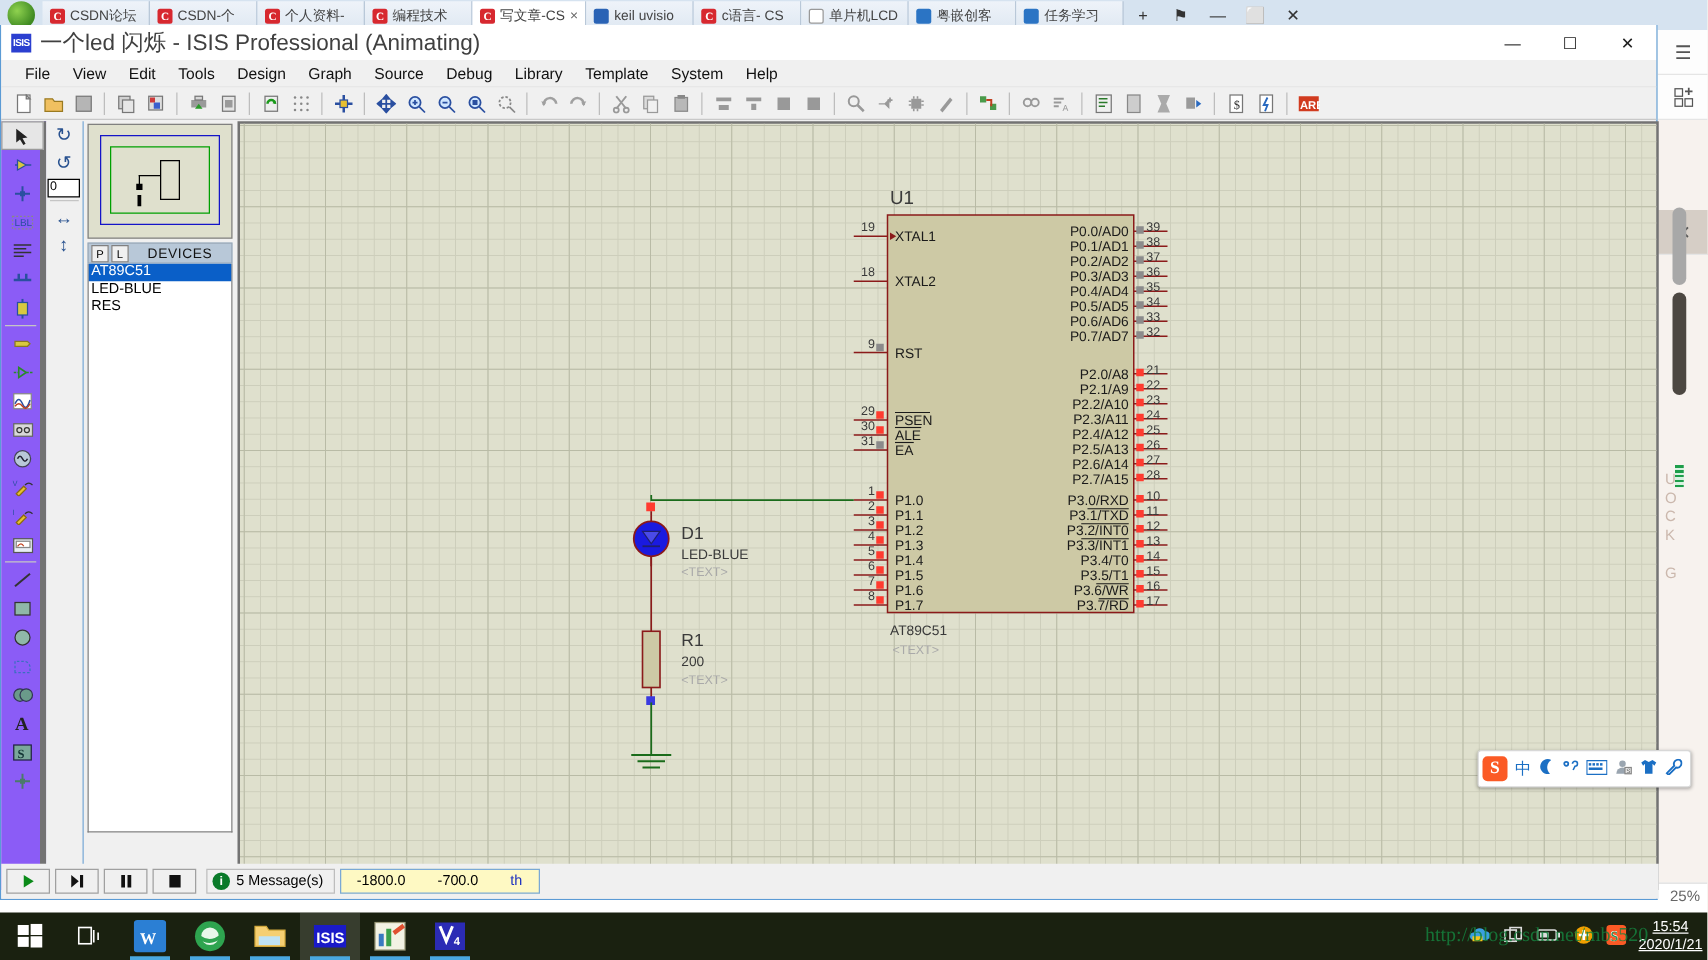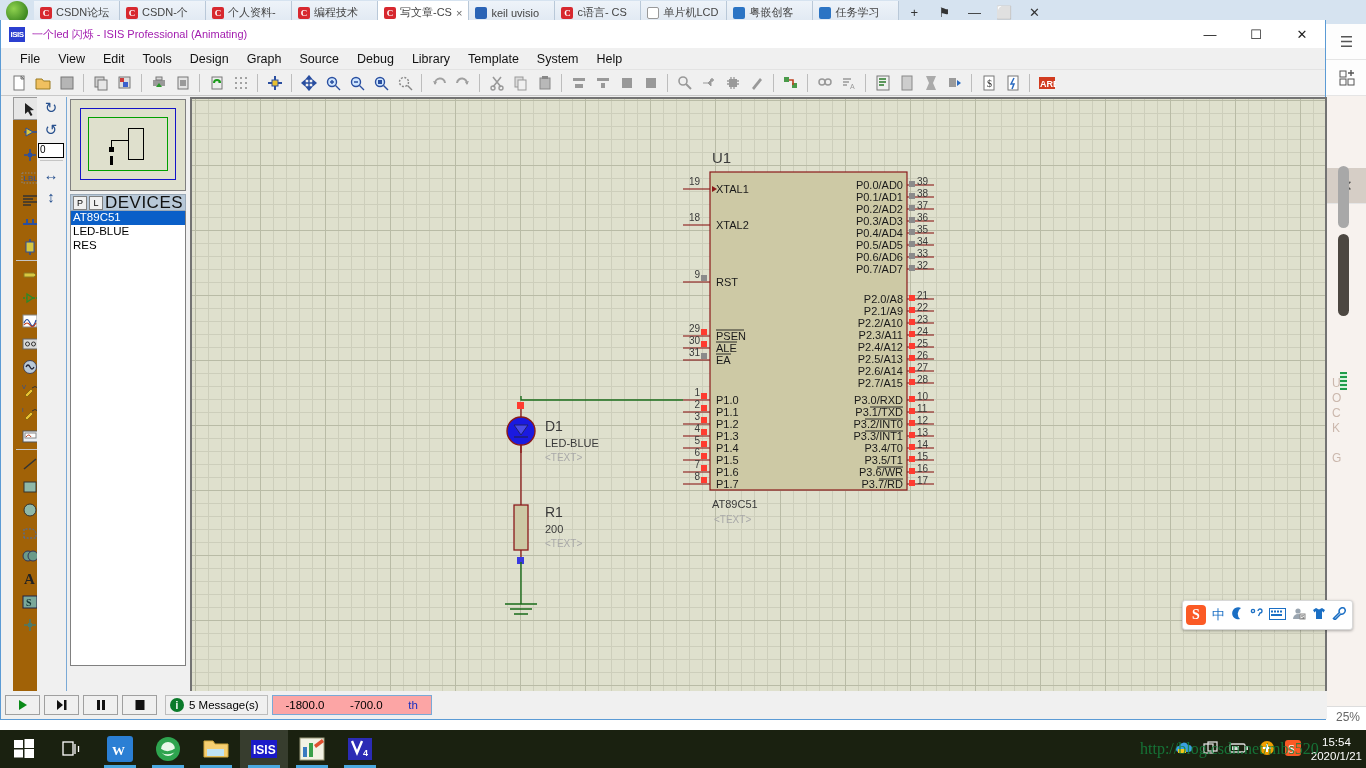--- a/index.html
+++ b/index.html
@@ -77,21 +77,21 @@
   }
   #isis-title{
     height:28px; background:#ffffff; display:flex; align-items:center;
     padding-left:8px; position:relative;
   }
   #isis-icon{
     width:16px;height:15px;background:#2b3fd0;color:#fff;font-size:8px;
     font-weight:bold;display:flex;align-items:center;justify-content:center;
     font-family:"Liberation Sans",sans-serif; letter-spacing:-0.5px; margin-right:7px;
   }
-  #isis-title-text{ font-size:11px; color:#a21caf; }
+  #isis-title-text{ font-size:18px; color:#404040; }
   #isis-winbtns{ position:absolute; right:0; top:0; display:flex; height:28px;}
   .isis-winbtn{ width:46px; height:28px; display:flex;align-items:center;justify-content:center;
     color:#222; font-size:13px;}
 
   #menubar{
     height:22px; background:#f0f0f0; display:flex; align-items:center;
     padding-left:10px; gap:0px; border-bottom:1px solid #e3e3e3;
   }
   .menu-item{ padding:2px 9px; font-size:12.5px; color:#111; }
 
@@ -102,22 +102,22 @@
   .tb-ico{
     width:23px;height:22px;display:flex;align-items:center;justify-content:center;
   }
   .tb-sep{ width:1px;height:18px;background:#bdbdbd;margin:0 4px;}
 
   
   #isis-body{ position:absolute; left:0; top:77px; width:1326px; height:615px; }
 
   
   #left-tools{
-    position:absolute;left:12px;top:0;width:36px;height:615px;background:#a16207;
-    border-right:3px solid #737373;
+    position:absolute;left:0;top:0;width:36px;height:615px;background:#8b5cf6;
+    border-right:5px solid #737373;
   }
   .lt{ width:34px;height:23px;display:flex;align-items:center;justify-content:center; }
   .lt.sel{ border:1px solid #9a9a9a; background:#e6e6e6; }
   .lt-sep{ height:1px;background:#c5c5c5;margin:2px 3px;}
 
   
   #rot-col{ position:absolute;left:36px;top:0;width:30px;height:615px;background:#f0f0f0;
     border-right:1px solid #7aa9d6;}
   .rot-btn{width:28px;height:22px;display:flex;align-items:center;justify-content:center;
     color:#28518f;font-size:15px;}
@@ -135,21 +135,21 @@
   #pv-chip{position:absolute;left:57px;top:28px;width:16px;height:32px;border:1px solid #000;}
   #pv-wire1{position:absolute;left:40px;top:40px;width:17px;height:1px;background:#000;}
   #pv-wire2{position:absolute;left:40px;top:40px;width:1px;height:8px;background:#000;}
   #pv-led{position:absolute;left:38px;top:47px;width:5px;height:5px;background:#000;}
   #pv-res{position:absolute;left:39px;top:56px;width:3px;height:9px;background:#000;}
 
   #devhdr{ margin:3px 2px 0 2px;width:116px;height:17px;background:#b8c8d8;
     display:flex;align-items:center; border:1px solid #9aa9b8;}
   .dev-hbtn{width:14px;height:14px;margin-left:2px;background:#f0f0f0;
     border:1px solid #808080; font-size:9px;display:flex;align-items:center;justify-content:center;}
-  #devhdr-label{flex:1;text-align:center;font-size:17px;letter-spacing:.5px;color:#111;}
+  #devhdr-label{flex:1;text-align:center;font-size:11px;letter-spacing:.5px;color:#111;}
   #devlist{margin:0 2px;width:116px;height:455px;background:#fff;border:1px solid #808080;
     border-top:none;}
   .dev-row{ height:14px; font-size:11.5px; padding-left:2px; color:#000;
     font-family:"Liberation Sans",sans-serif;}
   .dev-row.sel{ background:#0a5fc8; color:#fff; }
 
   
   #sch-wrap{ position:absolute;left:189px;top:0;right:0;height:615px;background:#737373;
     padding:2px; }
   #sch{
@@ -172,36 +172,36 @@
   }
   .anim-btn{width:35px;height:20px;background:#f0f0f0;border:1px solid #a0a0a0;
     display:flex;align-items:center;justify-content:center;}
   #msg-box{display:flex;align-items:center;gap:5px;height:20px;padding:0 8px 0 4px;
     border:1px solid #bdbdbd;background:#f0f0f0;margin-left:4px;}
   #msg-icon{width:14px;height:14px;border-radius:50%;background:#0a7a2a;color:#fff;
     font-size:10px;font-weight:bold;display:flex;align-items:center;justify-content:center;}
   #msg-text{font-size:11.5px;color:#000;}
   #anim-status{flex:1;margin-left:8px;height:20px;border:1px solid #7aa9d6;background:#f0f0f0;
     display:flex;align-items:center;padding-left:5px;color:#0b7a28;font-size:11.5px;}
-  #coord-box{width:160px;height:20px;border:1px solid #7aa9d6;background:#fca5a5;
+  #coord-box{width:160px;height:20px;border:1px solid #7aa9d6;background:#fef9c3;
     display:flex;align-items:center;justify-content:space-around;font-size:11.5px;color:#000;}
   #coord-th{color:#1a2fc0;}
 
   
   #taskbar{
     position:absolute;left:0;bottom:0;width:1366px;height:38px;
     background:#1a2110; overflow:hidden;
   }
   #tb-left{position:absolute;left:0;top:0;height:38px;display:flex;align-items:center;}
   .tb-app{width:48px;height:38px;display:flex;align-items:center;justify-content:center;position:relative;}
   .tb-app .underline{position:absolute;bottom:0;left:8px;width:32px;height:3px;background:#4aa8e0;}
   .tb-app.active{ background:rgba(255,255,255,0.13); }
   #tb-right{position:absolute;right:4px;top:0;height:38px;display:flex;align-items:center;gap:10px;}
   .tray-ico{color:#fff;font-size:14px;}
-  #clock{color:#fff;font-size:11.5px;line-height:14px;text-align:center;}
+  #clock{color:#fff;font-size:11.5px;line-height:14px;text-align:center;text-decoration:underline;}
   #watermark{
     position:absolute;left:1140px;top:740px;color:#15803d;font-size:16px;opacity:.85;
     font-family:"Liberation Serif",serif; white-space:nowrap; pointer-events:none;
   }
 
   
   #ime{
     position:absolute;left:1182px;top:600px;height:30px;
     background:#ffffff;border:1px solid #d8d8d8;border-radius:3px;
     display:flex;align-items:center;gap:6px;padding:0 6px 0 3px;

